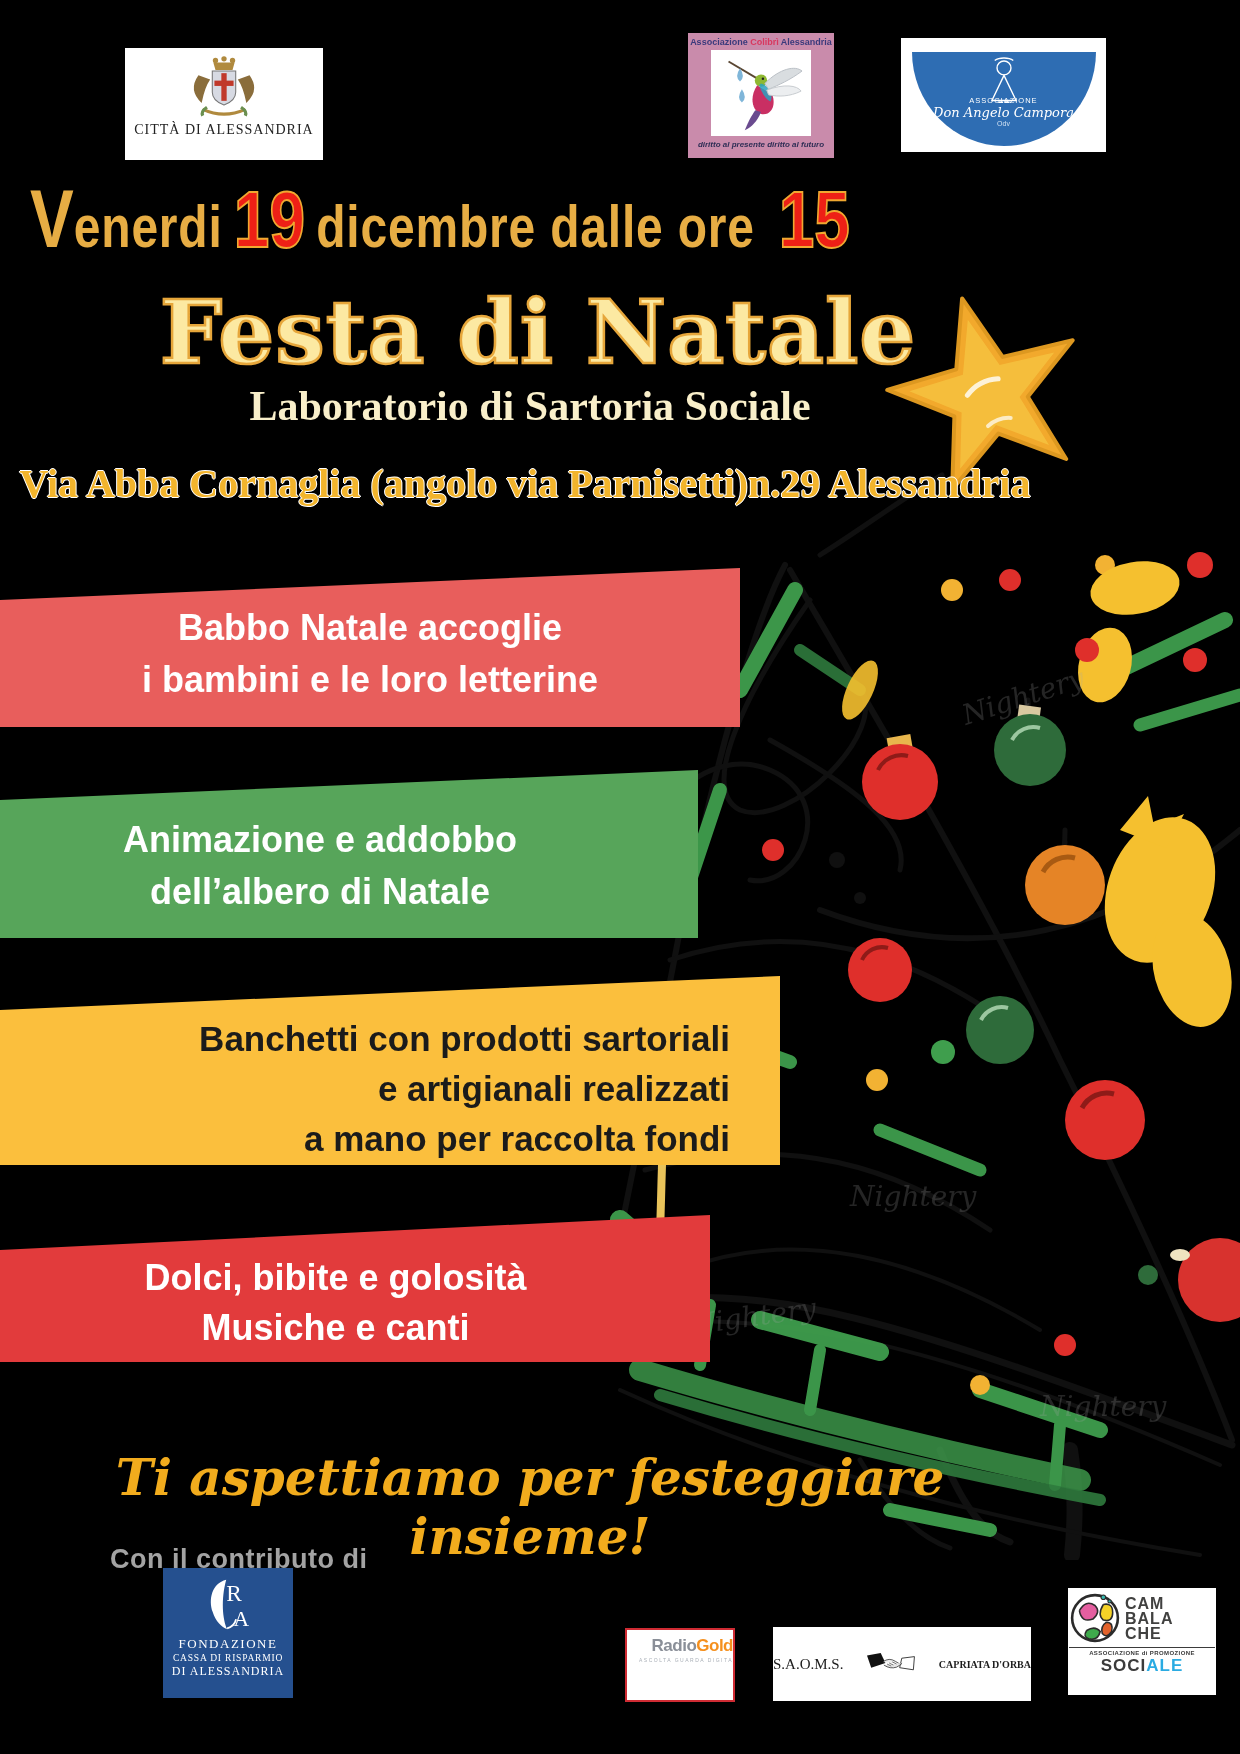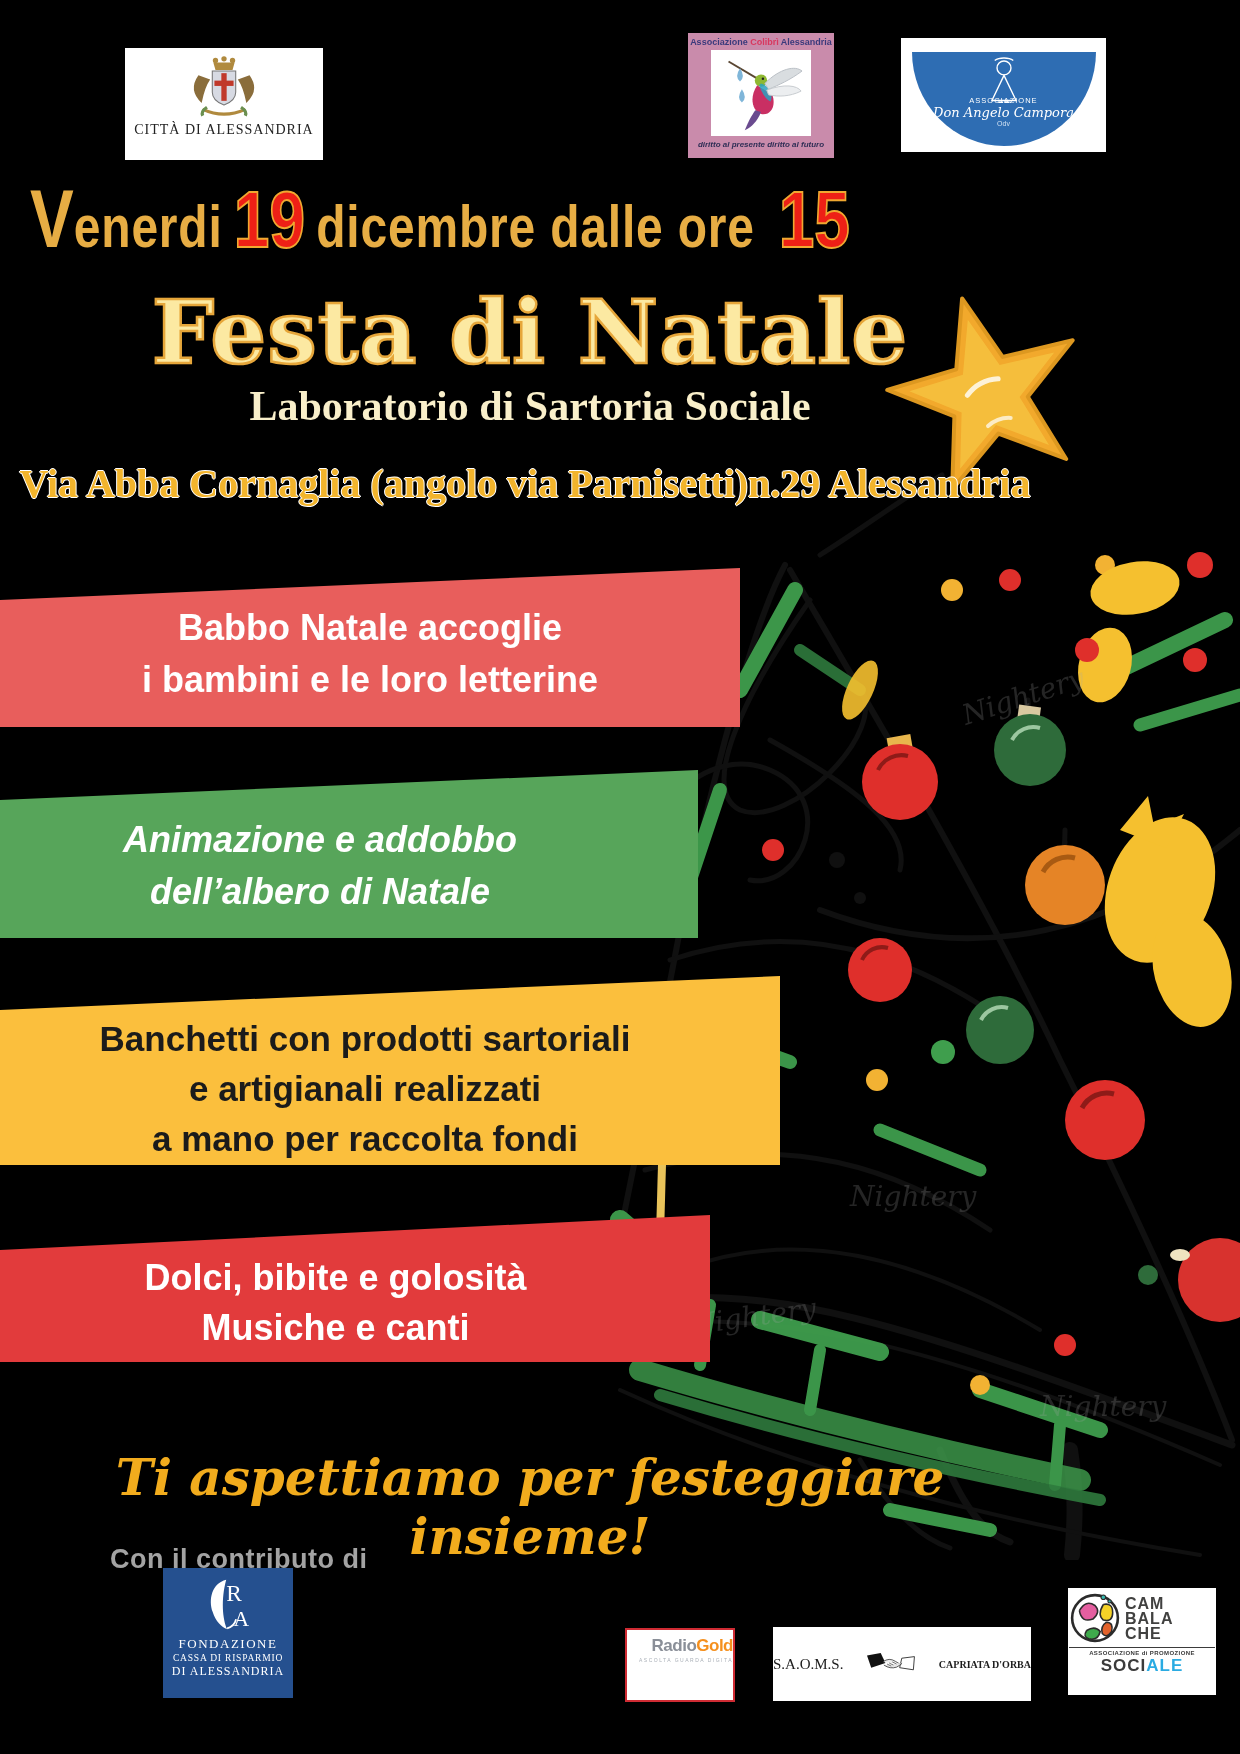--- a/index.html
+++ b/index.html
@@ -28,38 +28,38 @@
   .campora-fig{position:absolute;top:2px;left:50%;transform:translateX(-50%);}
 
   
   .date-line{left:30px;top:172px;white-space:nowrap;transform:scaleX(0.8);transform-origin:left center;
              display:flex;align-items:baseline;font-weight:bold;color:#e7ad44;}
   .date-line .v{font-size:82px;}
   .date-line .word{font-size:60px;letter-spacing:1px;}
   .date-line .num{font-size:80px;color:#ee2016;-webkit-text-stroke:2px #f0a830;margin:0 14px;}
   .date-line .num.last{margin-left:30px;}
 
-  .main-title{left:0;top:280px;width:1060px;text-align:center;font-family:"DejaVu Serif",serif;font-weight:bold;
+  .main-title{left:8px;top:280px;width:1060px;text-align:center;font-family:"DejaVu Serif",serif;font-weight:bold;
               font-size:88px;color:#fce9a2;-webkit-text-stroke:2.5px #e6a63a;letter-spacing:1px;}
   .subtitle{left:0;top:382px;width:1060px;text-align:center;font-family:"Liberation Serif",serif;font-weight:bold;
             font-size:42px;color:#f9efca;}
   .address{left:0;top:460px;width:1050px;text-align:center;font-family:"Liberation Serif",serif;font-weight:bold;
            font-size:40px;color:#f2b42c;
            text-shadow:-1px 0 0 #fff,1px 0 0 #fff,0 -1px 0 #fff,0 1px 0 #fff;white-space:nowrap;}
 
   
   .banner{left:0;box-sizing:border-box;text-align:center;font-weight:bold;}
   .banner .bline{line-height:52px;font-size:36px;}
   .banner1{top:568px;width:740px;height:159px;background:#e85e5c;color:#fff;
            clip-path:polygon(0 32px,100% 0,100% 100%,0 100%);padding-top:34px;}
   .banner2{top:770px;width:698px;height:168px;background:#57a55a;color:#fff;
-           clip-path:polygon(0 30px,100% 0,100% 100%,0 100%);padding-top:44px;padding-right:58px;font-style:italic;}
+           clip-path:polygon(0 30px,100% 0,100% 100%,0 100%);padding-top:44px;padding-right:58px;}
   .banner3{top:976px;width:780px;height:189px;background:#fbbf3d;color:#1b1b1b;
            clip-path:polygon(0 34px,100% 0,100% 100%,0 100%);padding-top:38px;padding-right:50px;}
-  .banner3 .bline{font-size:35px;line-height:50px;}
+  .banner3 .bline{font-size:35px;line-height:50px;text-align:right;}
   .banner4{top:1215px;width:710px;height:147px;background:#e23b3c;color:#fff;
            clip-path:polygon(0 35px,100% 0,100% 100%,0 100%);padding-top:38px;padding-right:39px;}
   .banner4 .bline{line-height:50px;}
 
   
   .closing{left:0;top:1448px;width:1060px;text-align:center;font-family:"DejaVu Serif",serif;font-style:italic;
            font-weight:bold;font-size:50px;color:#f2ac1d;}
   .contrib{left:110px;top:1544px;font-size:27px;font-weight:bold;color:#a3a3a3;letter-spacing:.5px;}
 
   

